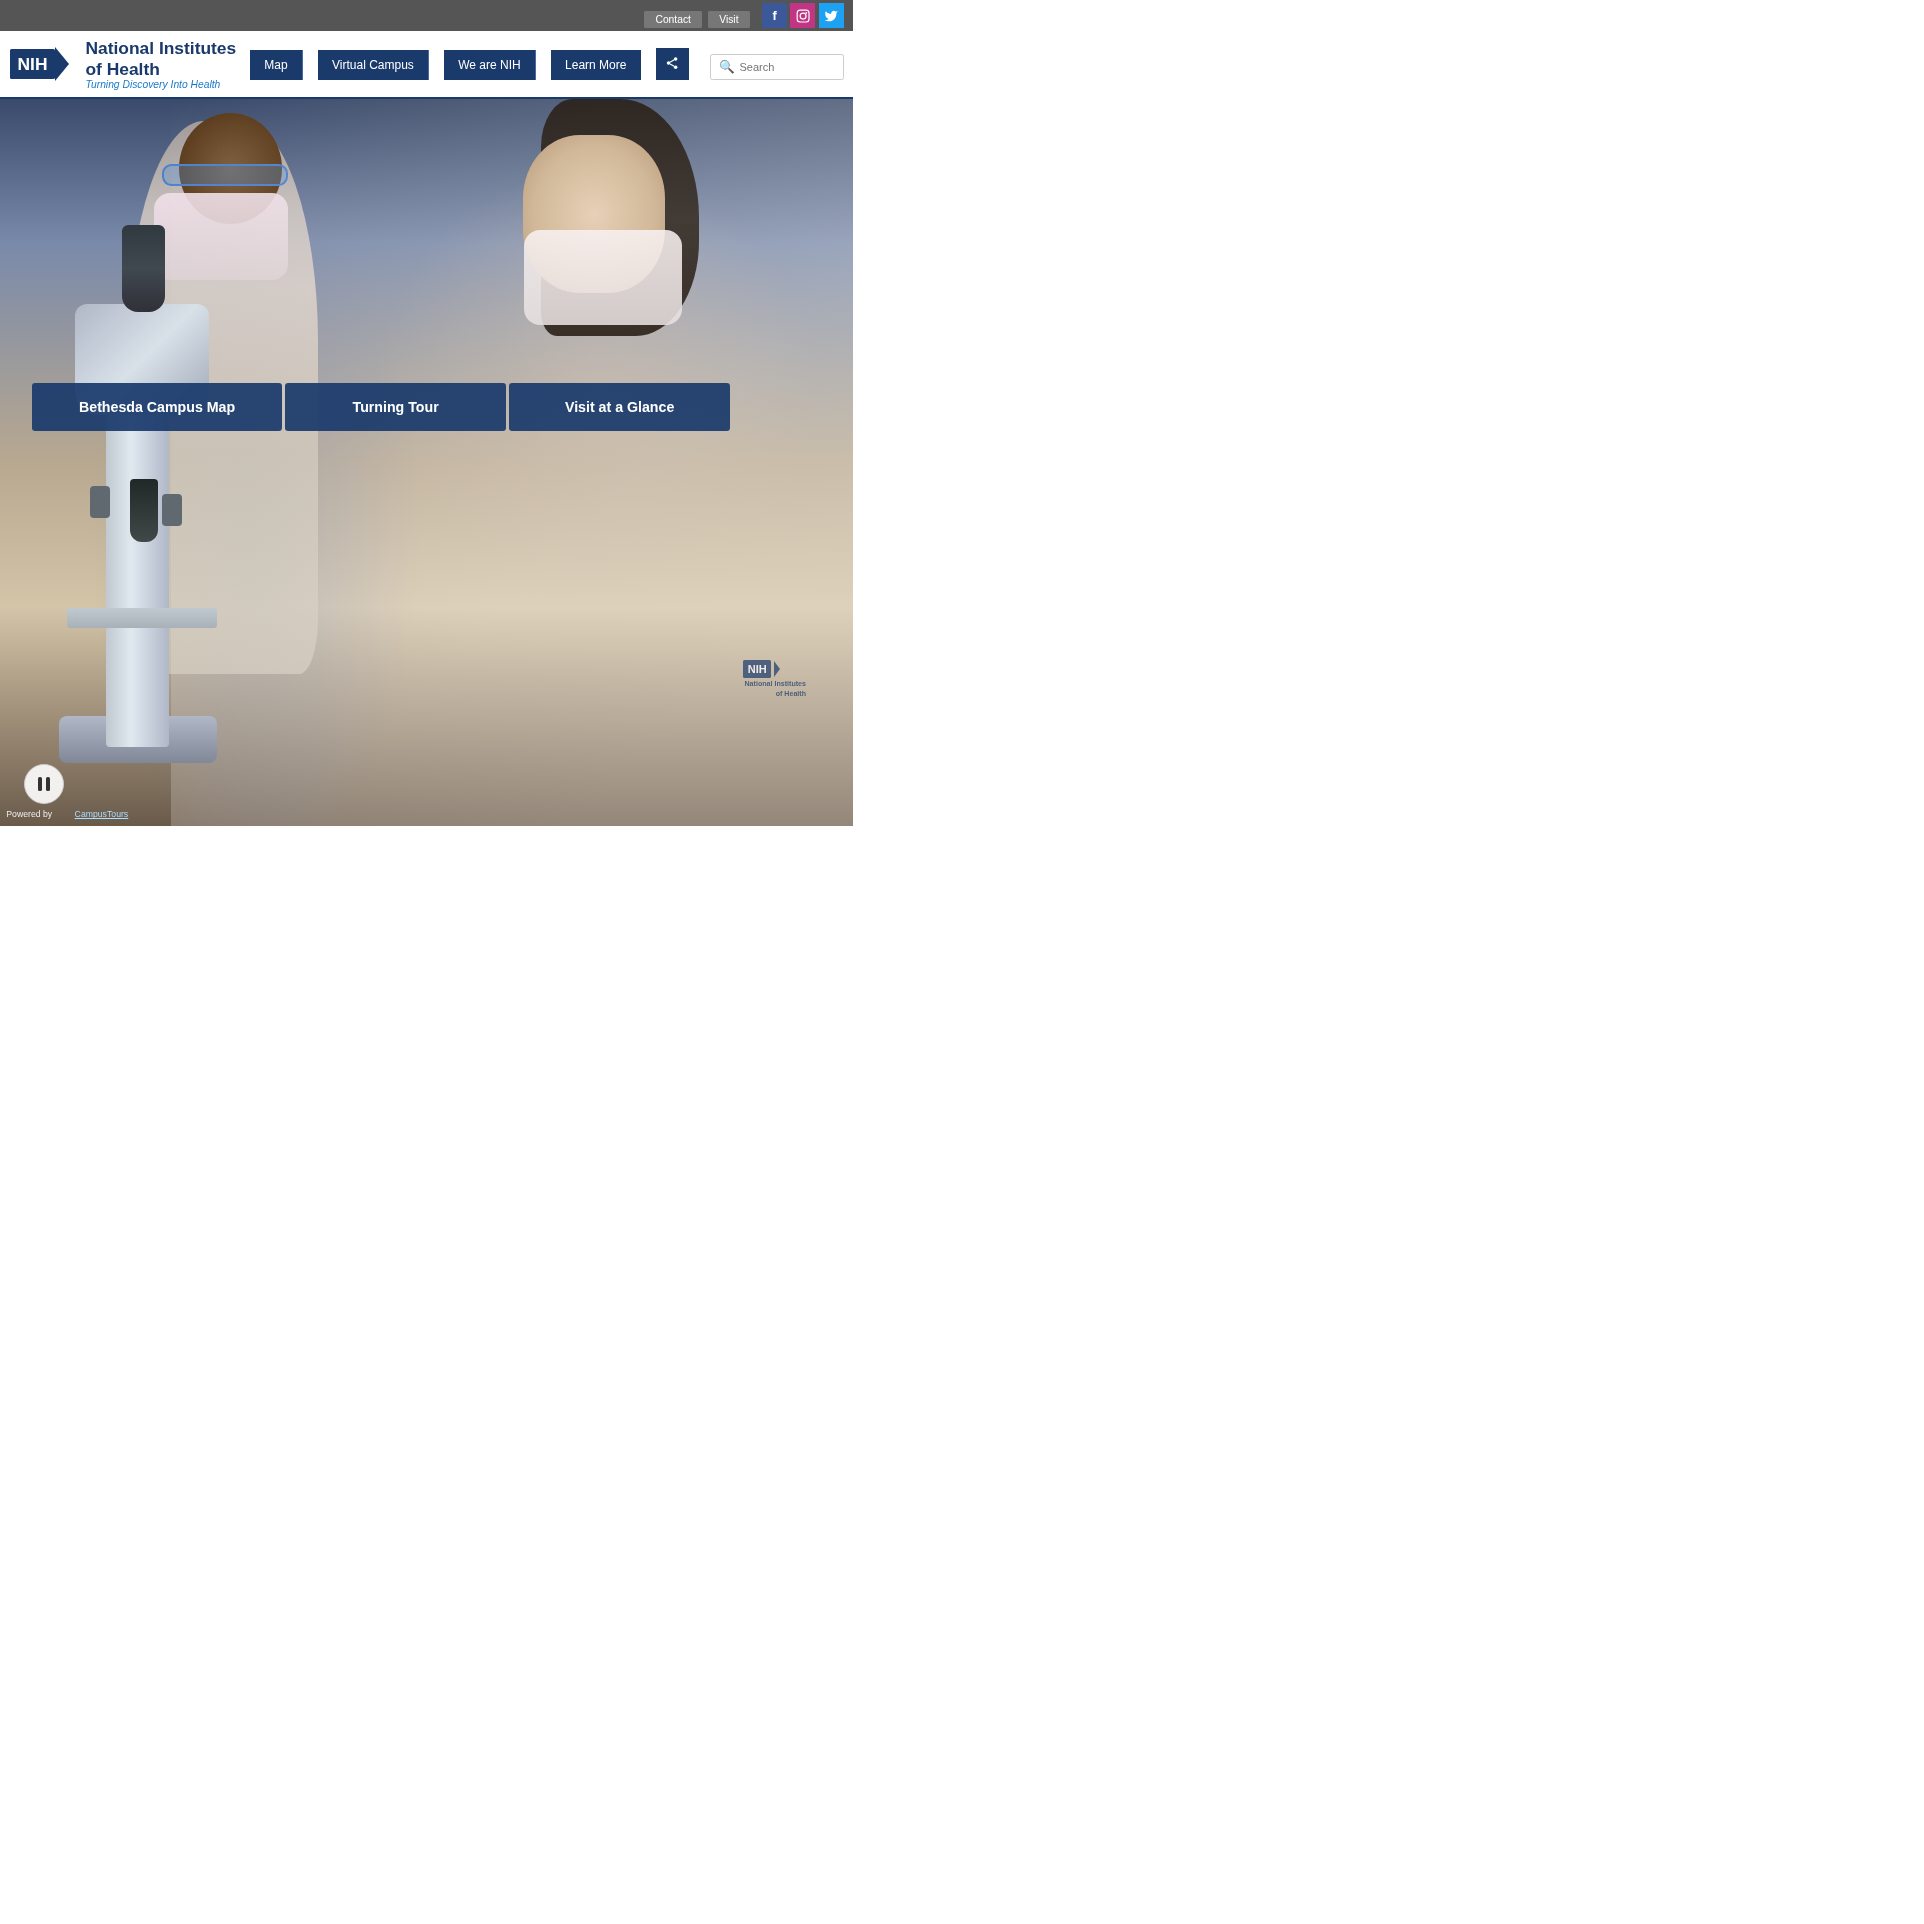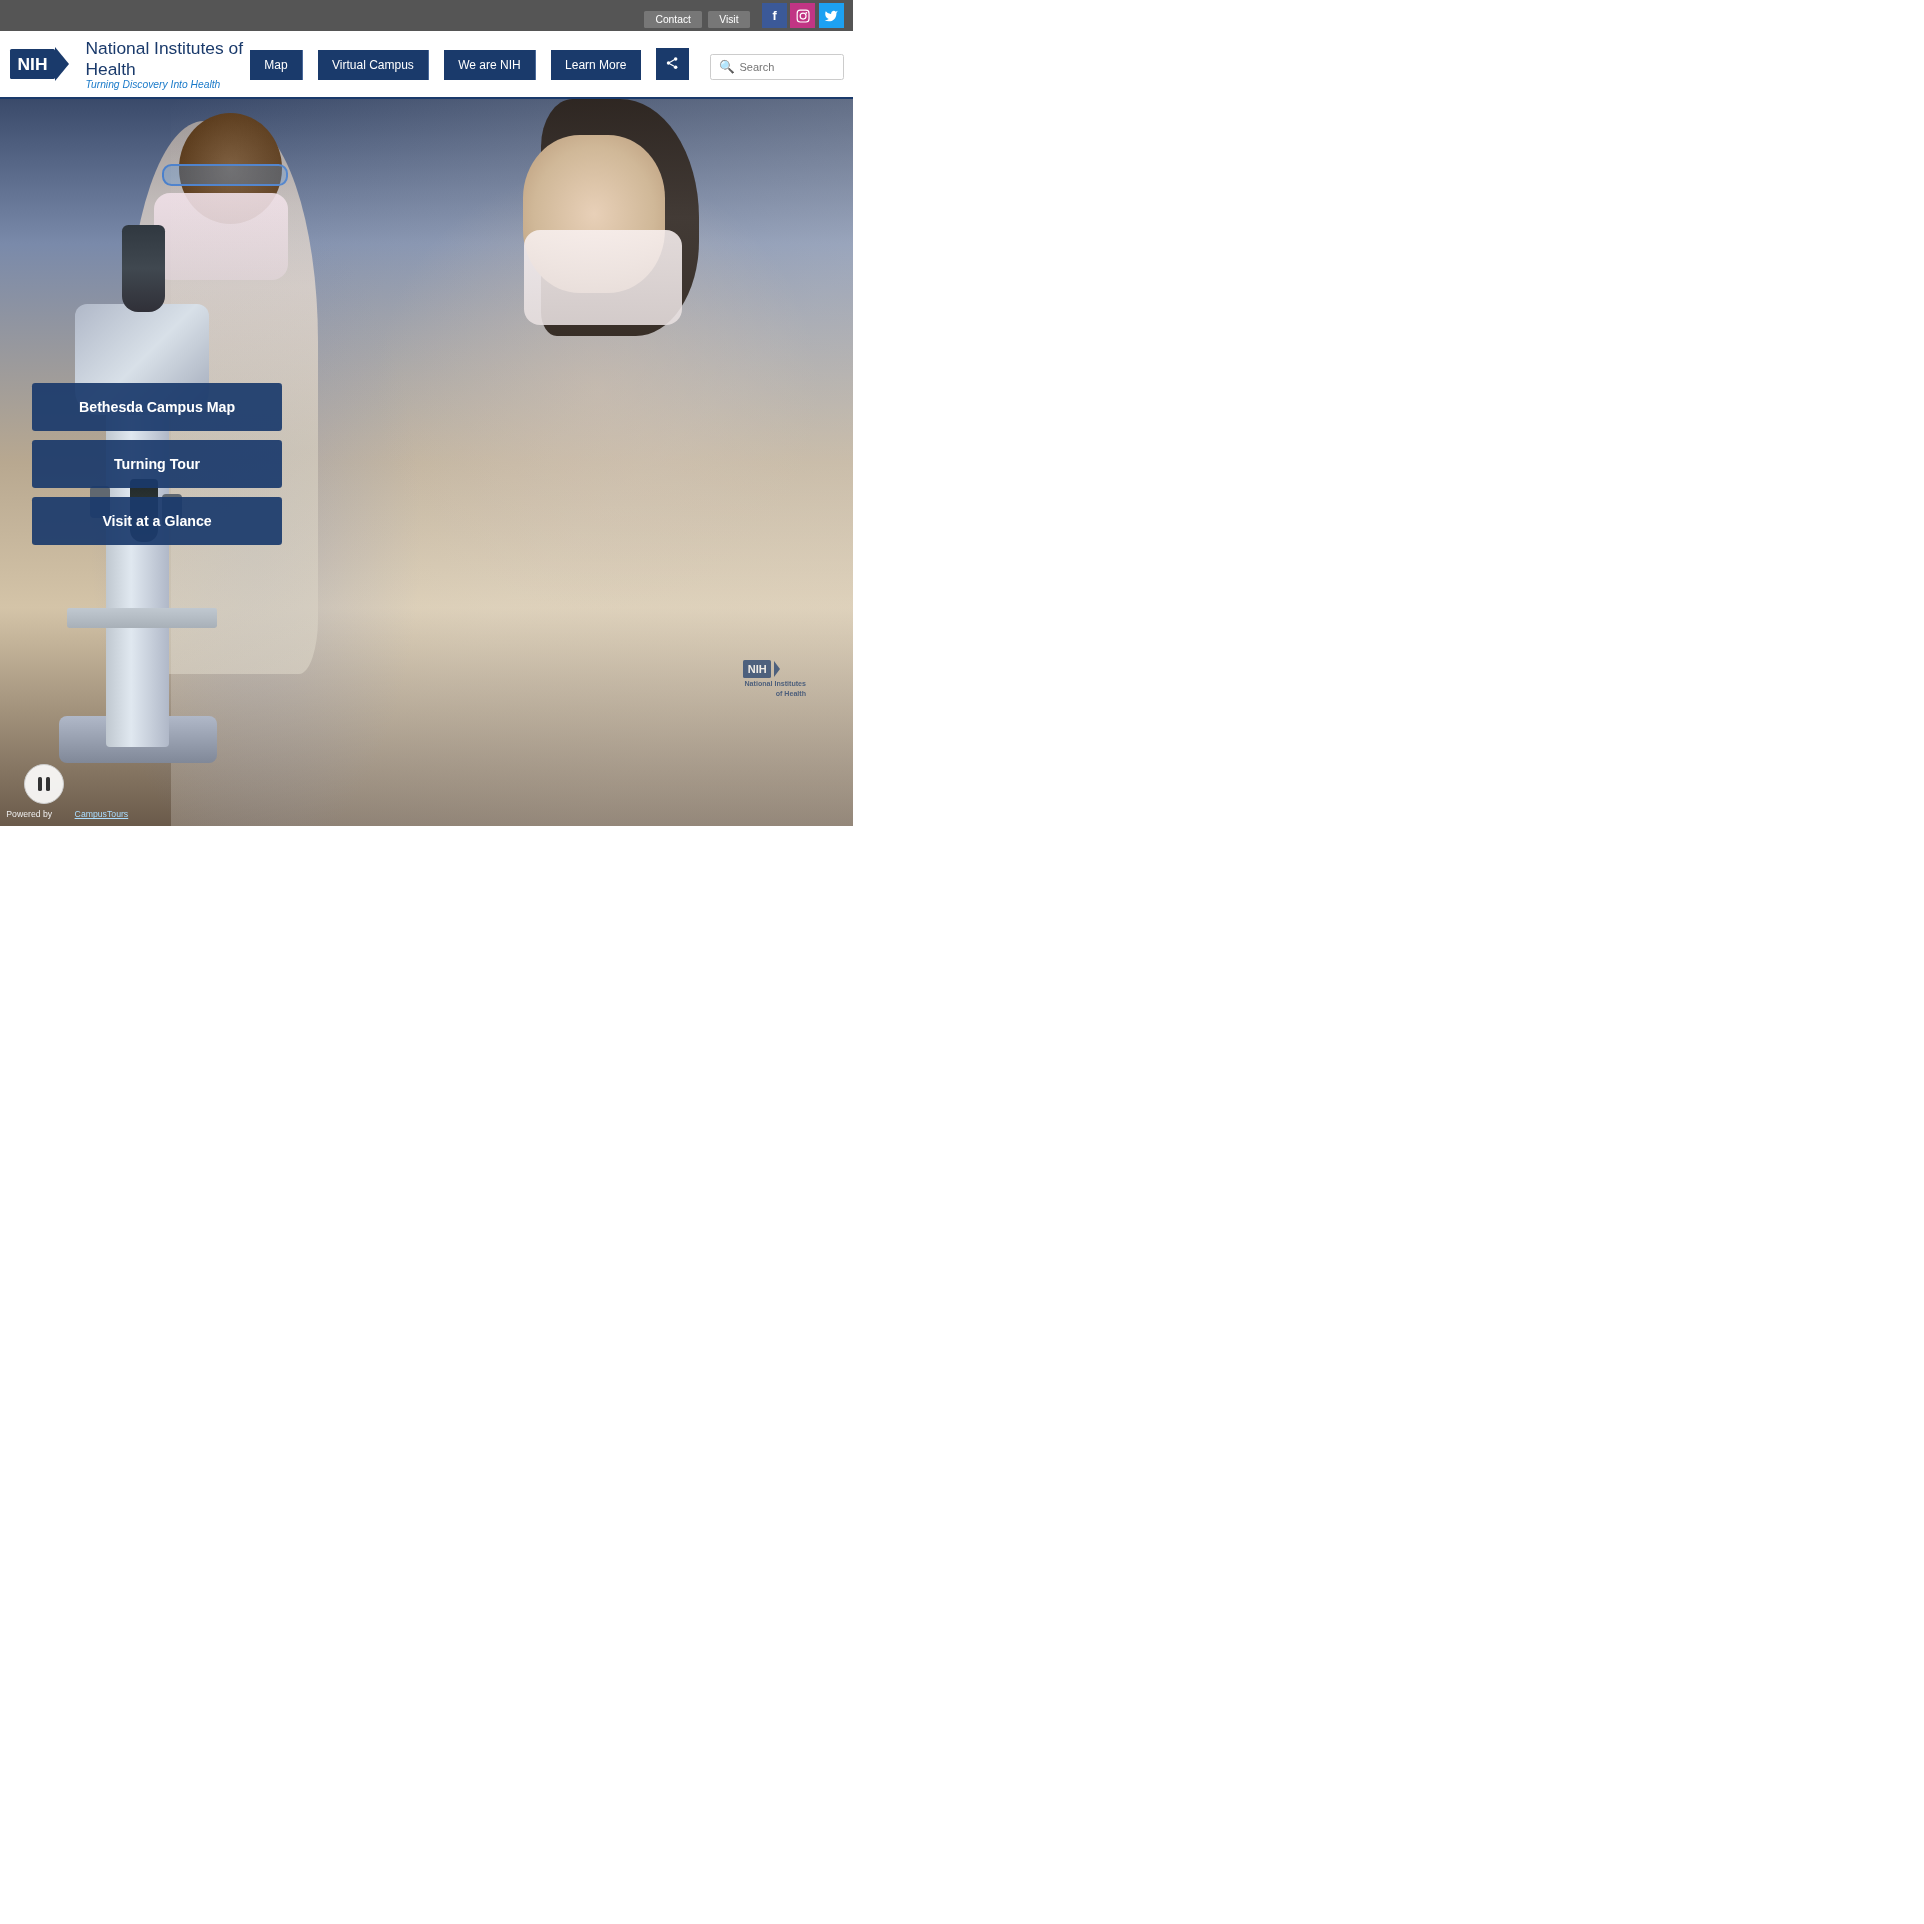--- a/index.html
+++ b/index.html
@@ -76,21 +76,21 @@
       border-top: 17.4px solid transparent;
       border-bottom: 17.4px solid transparent;
       border-left: 14.2px solid #1a3a6b;
     }
     .logo-text {
       margin-left: 8px;
     }
     .logo-text h1 {
       font-size: 17.4px;
       color: #1a3a6b;
-      font-weight: normal;
+      font-weight: bold;
       line-height: 1.2;
     }
     .logo-text p {
       font-size: 10.3px;
       color: #1a7ac9;
       font-style: italic;
     }
 
     
     .main-nav {
@@ -239,22 +239,22 @@
       background: #606870;
       border-radius: 4px;
     }
 
     
     .cta-buttons {
       position: absolute;
       left: 32px;
       top: 284px;
       display: flex;
-      flex-direction: column;
-      gap: 9px;
+      flex-direction: row;
+      gap: 3px;
       z-index: 10;
     }
     .cta-btn {
       background: rgba(26, 58, 107, 0.92);
       color: #fff;
       border: none;
       padding: 16px 47px;
       font-size: 14.2px;
       font-weight: bold;
       cursor: pointer;

